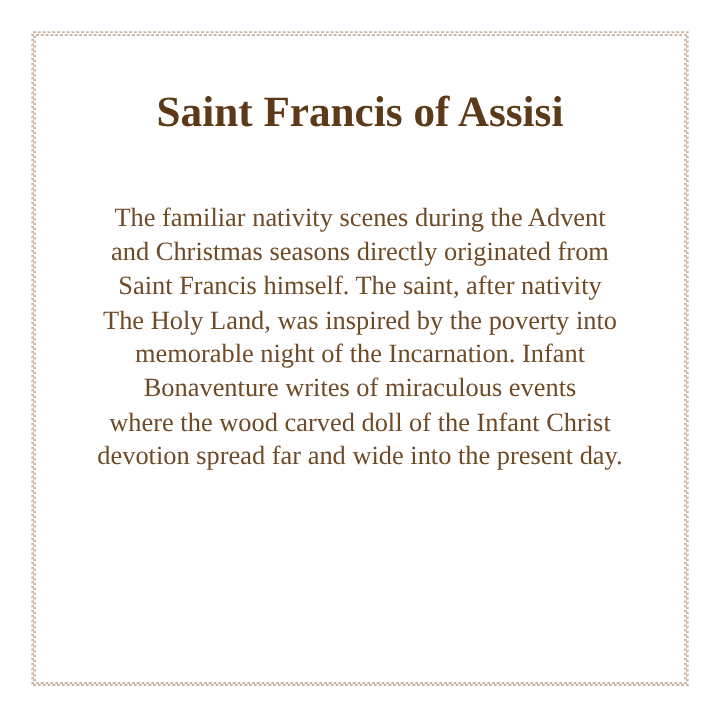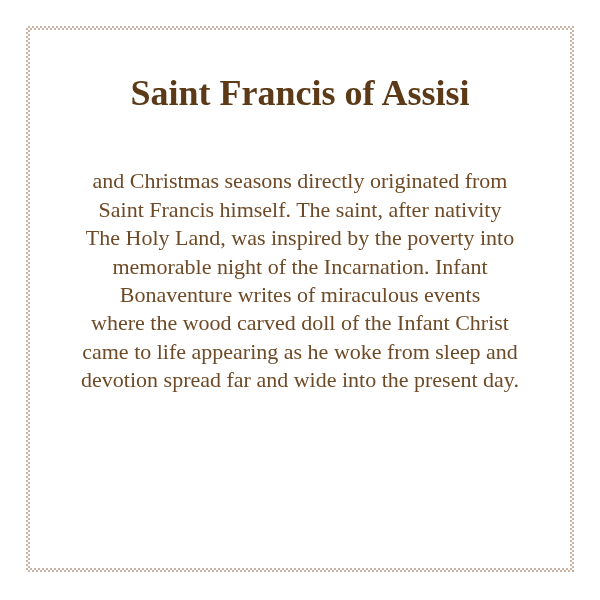--- a/index.html
+++ b/index.html
@@ -59,24 +59,24 @@
   }
 </style>
 </head>
 <body>
 
 <div class="stage">
   <div class="card">
     <div class="card-inner">
       <h1 class="title">Saint Francis of Assisi</h1>
       <div class="body-text">
+        <div class="body-line">The familiar nativity scenes during the Advent</div>
         <div class="body-line">and Christmas seasons directly originated from</div>
         <div class="body-line">Saint Francis himself. The saint, after nativity</div>
         <div class="body-line">The Holy Land, was inspired by the poverty into</div>
         <div class="body-line">memorable night of the Incarnation. Infant</div>
         <div class="body-line">Bonaventure writes of miraculous events</div>
         <div class="body-line">where the wood carved doll of the Infant Christ</div>
-        <div class="body-line">came to life appearing as he woke from sleep and</div>
         <div class="body-line">devotion spread far and wide into the present day.</div>
       </div>
     </div>
   </div>
 </div>
 
 </body></html>

